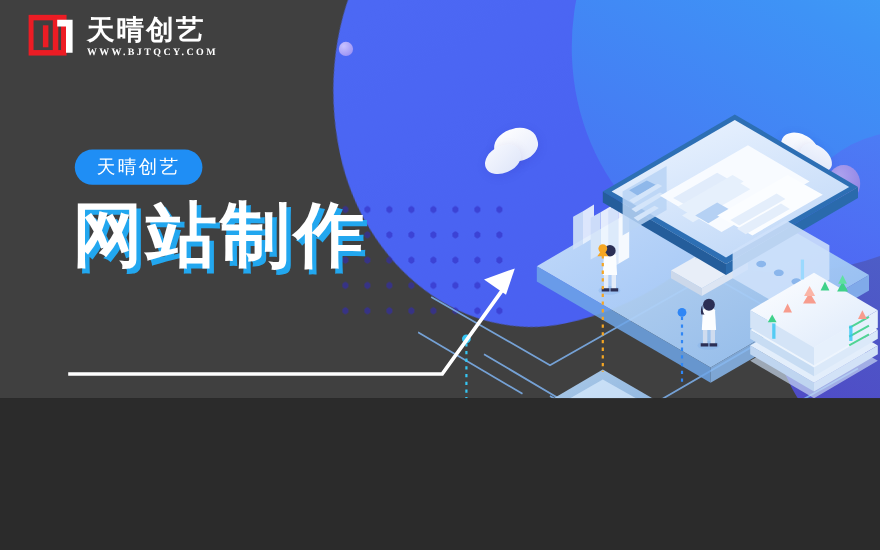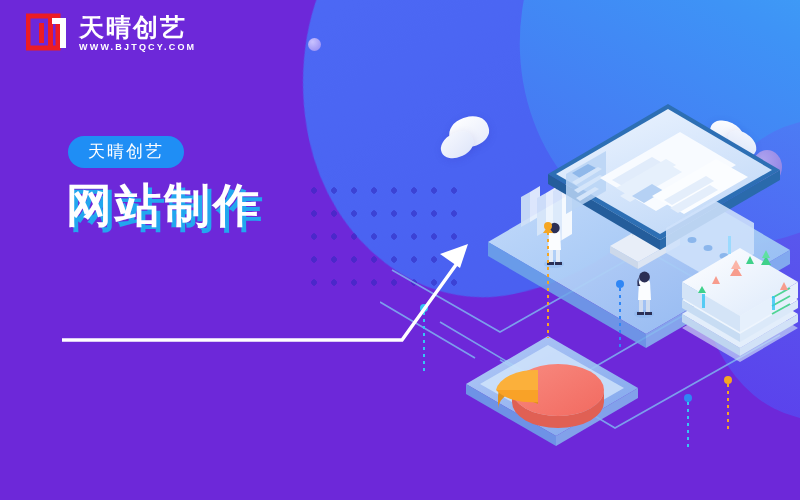--- a/index.html
+++ b/index.html
@@ -5,24 +5,24 @@
   html, body {
     margin: 0;
     padding: 0;
     background: #2b2b2b;
   }
   * { box-sizing: border-box; }
 
   .banner {
     position: relative;
     width: 800px;
-    height: 500px;
+    height: 362px;
     overflow: hidden;
-    background: #6d28d9;
-    font-family: Liberation Sans, sans-serif;
+    background: #404040;
+    font-family: Liberation Serif, serif;
     -webkit-font-smoothing: antialiased;
   }
 
   
   .blob-layer {
     position: absolute;
     inset: 0;
     overflow: hidden;
   }
   .blob-a {
@@ -153,21 +153,21 @@
     font-weight: 500;
     letter-spacing: 2px;
     padding: 7px 20px 8px;
     border-radius: 18px;
     line-height: 1;
     white-space: nowrap;
   }
   .headline {
     position: absolute;
     left: 66px; top: 182px;
-    font-size: 46px;
+    font-size: 64px;
     font-weight: 700;
     color: #ffffff;
     letter-spacing: 3px;
     line-height: 1;
     white-space: nowrap;
     text-shadow: 4px 5px 0 #22a7ef;
   }
   .subtitle {
     position: absolute;
     left: 68px; top: 276px;

